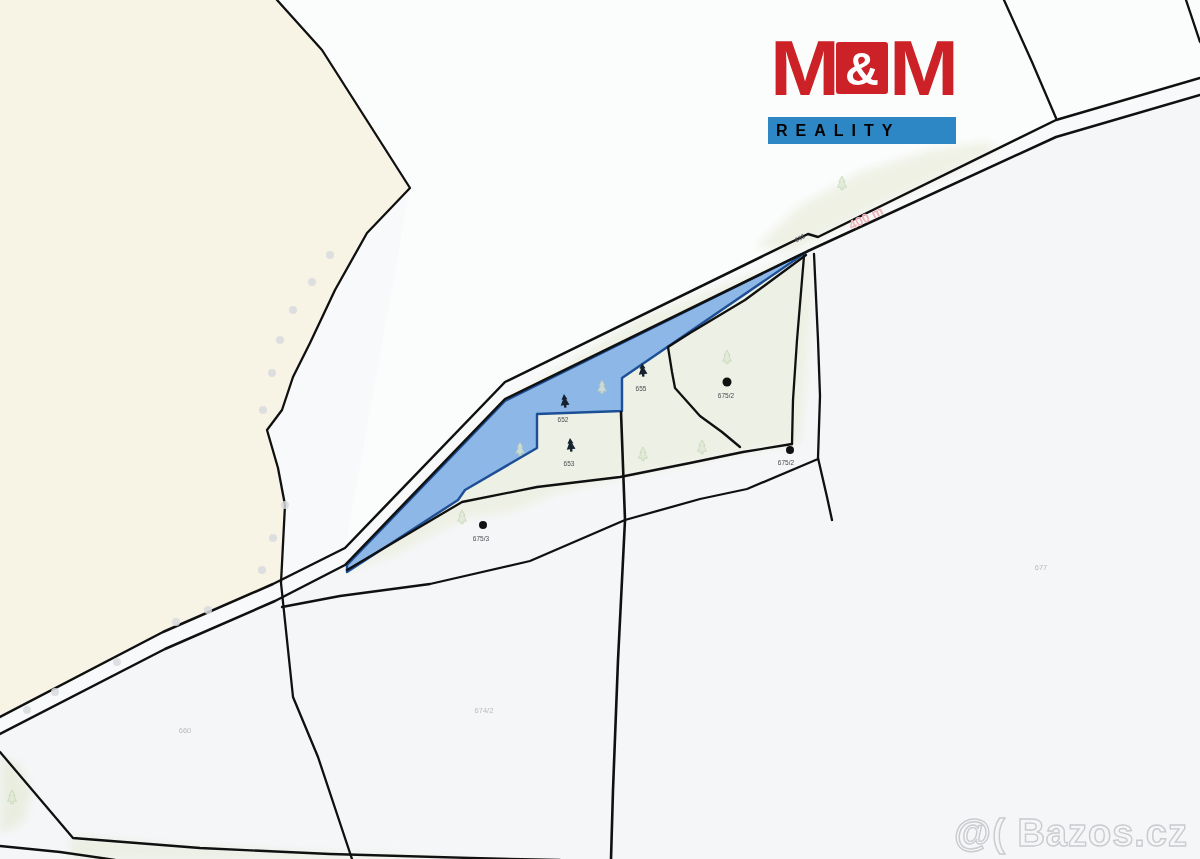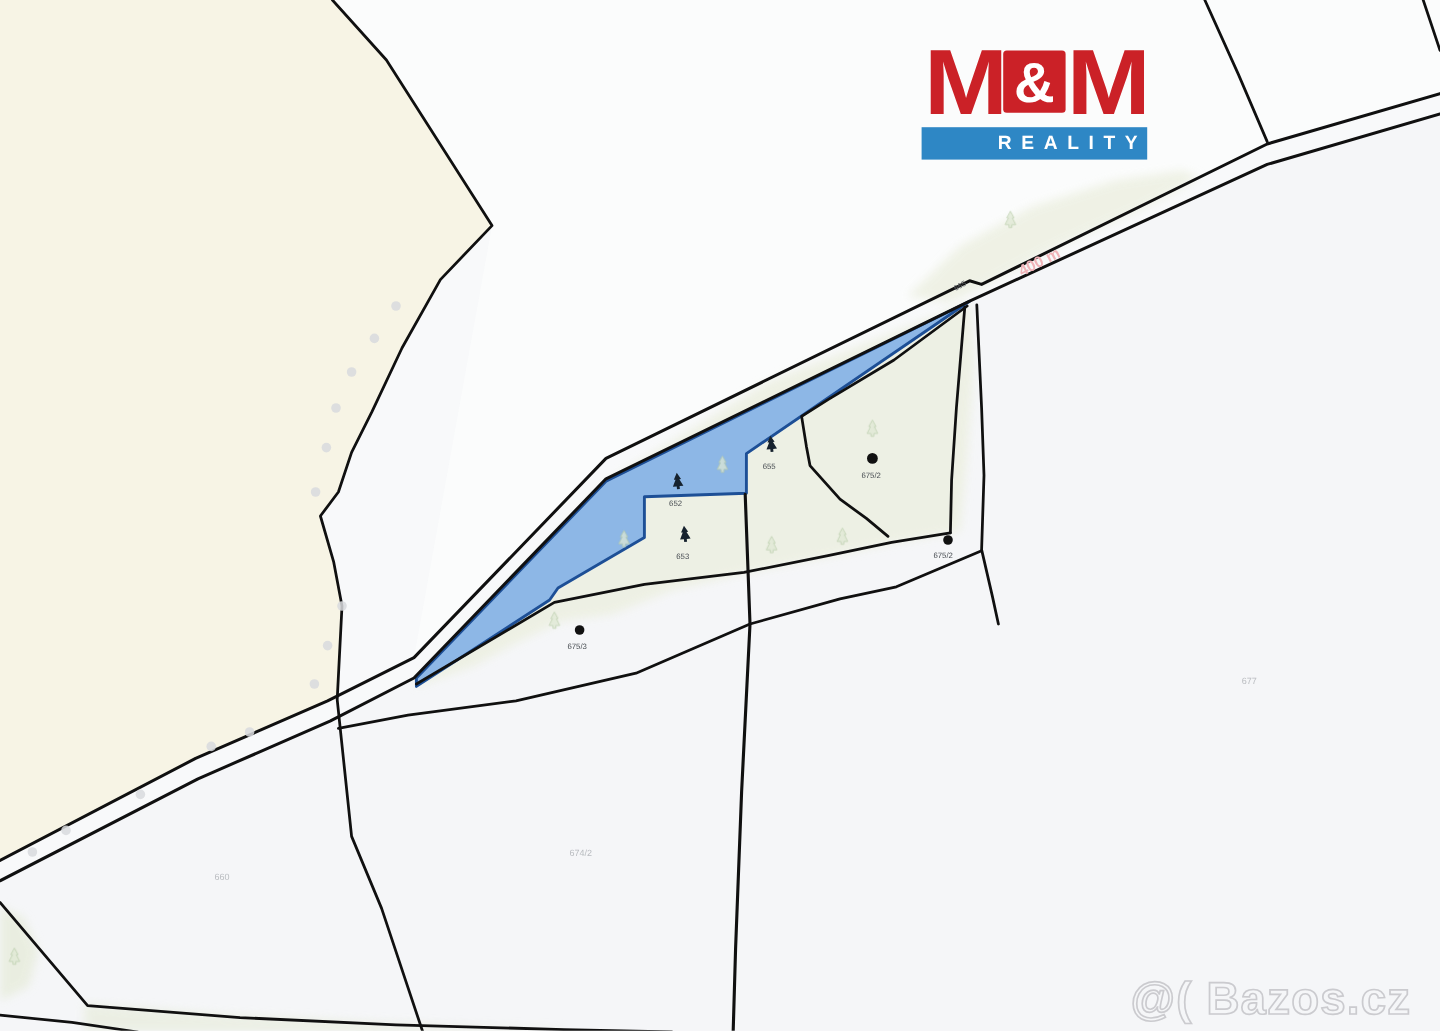--- a/index.html
+++ b/index.html
@@ -28,28 +28,28 @@
     width:52px;height:52px;margin:0 1px;flex:0 0 auto;
     background:var(--logo-red,#cb2127);
     display:flex;align-items:center;justify-content:center;
     border-radius:3px;
   }
   .logo-amp{
     color:#ffffff;font-weight:900;font-size:47px;line-height:47px;
     font-family:"Liberation Sans",sans-serif;
   }
   .logo-banner{
-    height:27px;margin-top:1px;
+    height:27px;margin-top:12px;
     background:var(--logo-blue,#2e87c5);
-    color:#ffffff;font-weight:700;font-size:16px;line-height:27px;
-    text-align:right;letter-spacing:8px;text-indent:8px;
+    color:#000000;font-weight:700;font-size:16px;line-height:27px;
+    text-align:left;letter-spacing:8px;text-indent:8px;
   }
   
   .watermark{
-    position:absolute;right:24px;bottom:4px;
+    position:absolute;right:12px;bottom:4px;
     font-size:38px;font-weight:700;letter-spacing:1px;
     color:rgba(255,255,255,0.04);
     -webkit-text-stroke:1.4px #cbcbcf;
     font-family:"Liberation Sans",sans-serif;
   }
 </style>
 </head>
 <body style="--logo-red: #cb2127; --logo-blue: #2e87c5;">
 
 <svg id="map-svg" width="1200" height="859" viewBox="0 0 1200 859">

